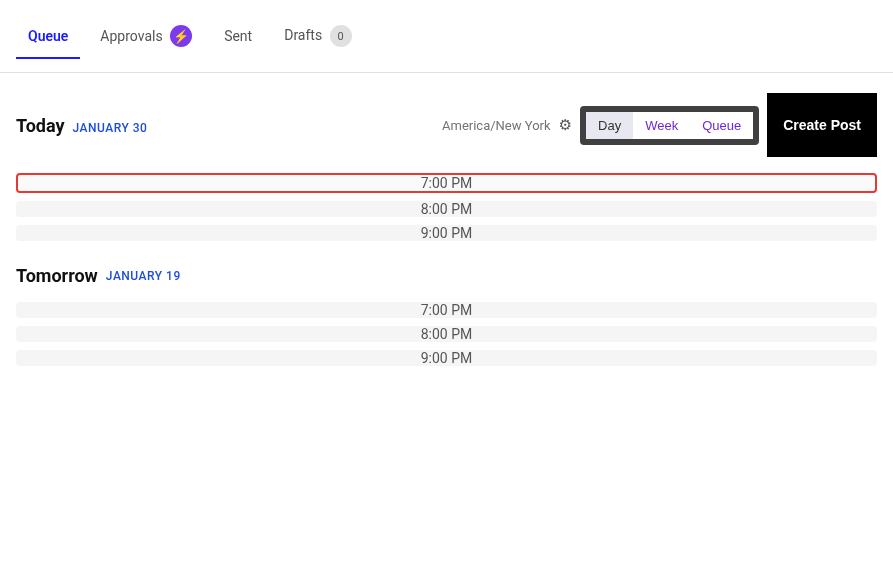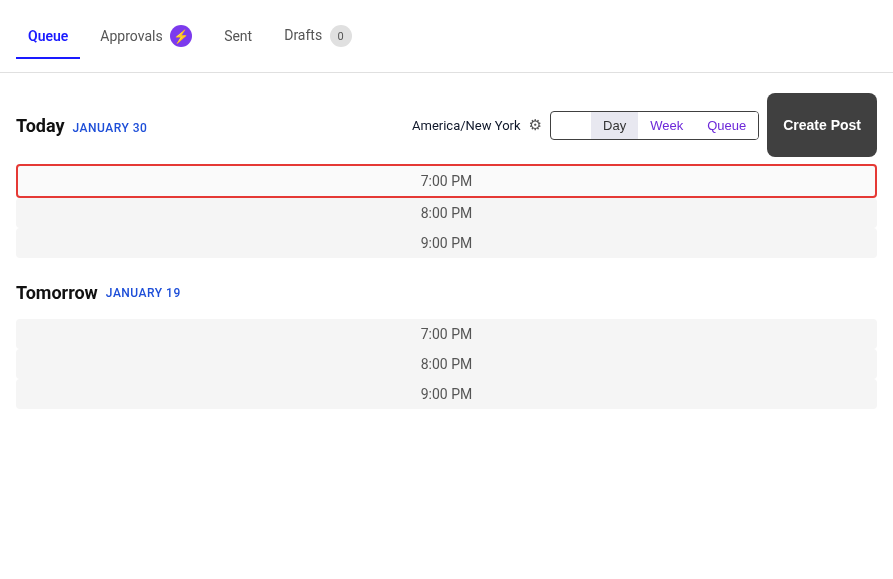--- a/index.html
+++ b/index.html
@@ -63,21 +63,21 @@
     
     .main {
       padding: 20px 16px;
     }
 
     
     .section-header {
       display: flex;
       align-items: center;
       justify-content: space-between;
-      margin-bottom: 7px;
+      margin-bottom: 16px;
     }
     .section-date {
       display: flex;
       align-items: baseline;
       gap: 8px;
     }
     .section-date-label {
       font-size: 18px;
       font-weight: 700;
       color: #111;
@@ -90,64 +90,64 @@
     }
 
     
     .toolbar-right {
       display: flex;
       align-items: center;
       gap: 8px;
     }
     .timezone-label {
       font-size: 13px;
-      color: #0f172a;
+      color: #737373;
     }
     .settings-icon {
       cursor: pointer;
       color: #555;
       font-size: 15px;
     }
     .view-switcher {
       display: flex;
-      border: 1px solid #404040;
+      border: 6px solid #404040;
       border-radius: 4px;
       overflow: hidden;
-      padding-left: 40px;
     }
     .view-btn {
       padding: 6px 12px;
       font-size: 13px;
       cursor: pointer;
       background: #fff;
       color: #6d28d9;
       border: none;
       outline: none;
     }
     .view-btn.active {
       background: #e8e8f0;
       color: #333;
       font-weight: 500;
     }
     .create-post-btn {
-      background: #404040;
+      background: #000000;
       color: #fff;
       border: none;
-      border-radius: 8px;
+      border-radius: 0;
       padding: 24px 16px;
       font-size: 14px;
       font-weight: 600;
       cursor: pointer;
     }
 
     
     .time-slot {
       background: #f5f5f5;
       border-radius: 4px;
-      padding: 7px;
+      padding: 0;
+      margin-bottom: 8px;
       text-align: center;
       color: #555;
       font-size: 14px;
       cursor: pointer;
     }
     .time-slot.highlighted {
       border: 2px solid #e53935;
       background: #fafafa;
     }
 

